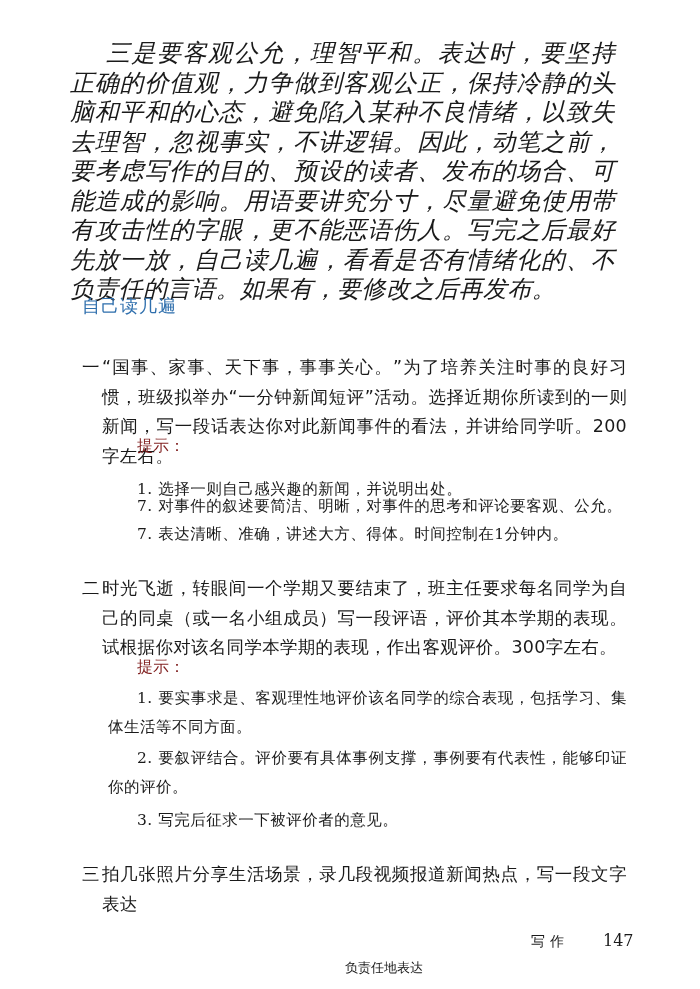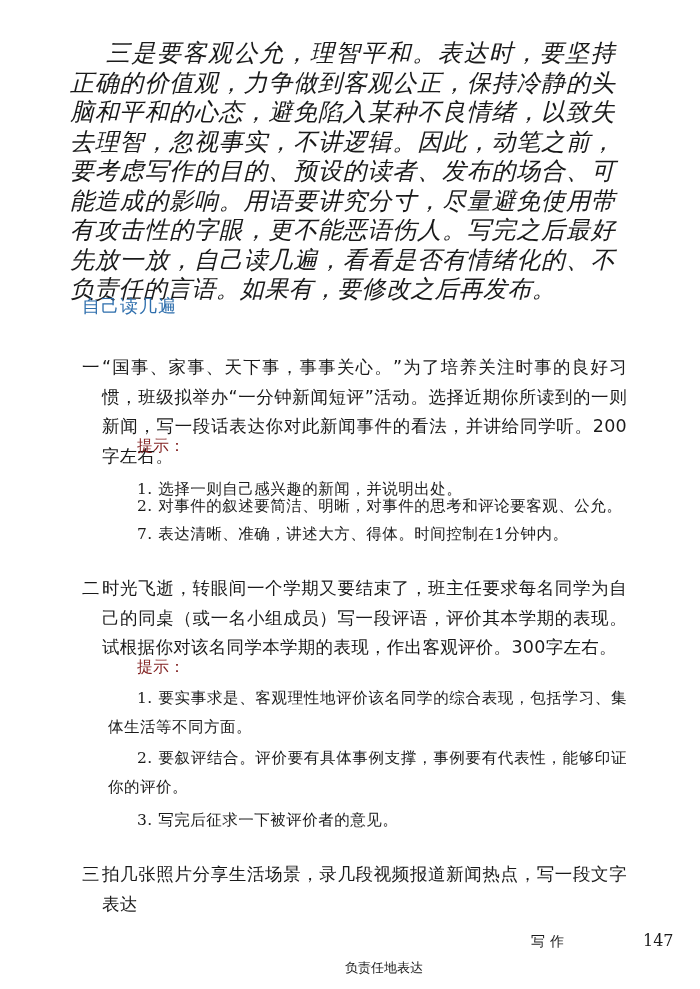--- a/index.html
+++ b/index.html
@@ -11,36 +11,36 @@
     .para1 { top: 39px; text-indent: 36px; }
     .section-title { position: absolute; left: 82px; top: 294px; font-size: 18px; color: #2f6fad; letter-spacing: 1px; font-family: "DejaVu Serif", serif; }
     .q { position: absolute; left: 82px; width: 545px; font-size: 17.5px; line-height: 29.5px; letter-spacing: 0.3px; }
     .q .num { position: absolute; left: 0; top: 0; }
     .q .body { margin-left: 20px; text-align: justify; }
     .tip-label { position: absolute; left: 137px; font-size: 16px; color: #7f1d1d; }
     .tip { position: absolute; left: 137px; font-size: 15.5px; line-height: 26px; font-family: "DejaVu Serif", serif; letter-spacing: 0.5px; }
     .tip-wrap { position: absolute; left: 108px; width: 519px; font-size: 15.5px; line-height: 29px; font-family: "DejaVu Serif", serif; letter-spacing: 0.5px; text-indent: 29px; text-align: justify; }
     .footer-title { position: absolute; left: 345px; top: 935px; font-size: 13px; font-family: "DejaVu Serif", serif; margin-top: 24px; }
     .footer-section { position: absolute; left: 531px; top: 933px; font-size: 14px; font-family: "DejaVu Serif", serif; letter-spacing: 5px; }
-    .footer-page { position: absolute; left: 603px; top: 931px; font-size: 16px; font-family: "DejaVu Serif", serif; margin-left: 40px; }
+    .footer-page { position: absolute; left: 603px; top: 931px; font-size: 16px; font-family: "DejaVu Serif", serif; }
   </style>
 </head>
 <body>
 
 <div class="p para1">三是要客观公允，理智平和。表达时，要坚持正确的价值观，力争做到客观公正，保持冷静的头脑和平和的心态，避免陷入某种不良情绪，以致失去理智，忽视事实，不讲逻辑。因此，动笔之前，要考虑写作的目的、预设的读者、发布的场合、可能造成的影响。用语要讲究分寸，尽量避免使用带有攻击性的字眼，更不能恶语伤人。写完之后最好先放一放，自己读几遍，看看是否有情绪化的、不负责任的言语。如果有，要修改之后再发布。</div>
 
 <div class="section-title">自己读几遍</div>
 
 <div class="q" style="top:353px;">
   <span class="num">一</span>
   <div class="body">“国事、家事、天下事，事事关心。”为了培养关注时事的良好习惯，班级拟举办“一分钟新闻短评”活动。选择近期你所读到的一则新闻，写一段话表达你对此新闻事件的看法，并讲给同学听。200字左右。</div>
 </div>
 <div class="tip-label" style="top:436px;">提示：</div>
 <div class="tip" style="top:476px;">1. 选择一则自己感兴趣的新闻，并说明出处。</div>
-<div class="tip" style="top:493px;">2. 对事件的叙述要简洁、明晰，对事件的思考和评论要客观、公允。</div>
+<div class="tip" style="top:493px;">7. 对事件的叙述要简洁、明晰，对事件的思考和评论要客观、公允。</div>
 <div class="tip" style="top:521px;">7. 表达清晰、准确，讲述大方、得体。时间控制在1分钟内。</div>
 
 <div class="q" style="top:574px;">
   <span class="num">二</span>
   <div class="body">时光飞逝，转眼间一个学期又要结束了，班主任要求每名同学为自己的同桌（或一名小组成员）写一段评语，评价其本学期的表现。试根据你对该名同学本学期的表现，作出客观评价。300字左右。</div>
 </div>
 <div class="tip-label" style="top:657px;">提示：</div>
 <div class="tip-wrap" style="top:684px;">1. 要实事求是、客观理性地评价该名同学的综合表现，包括学习、集体生活等不同方面。</div>
 <div class="tip-wrap" style="top:744px;">2. 要叙评结合。评价要有具体事例支撑，事例要有代表性，能够印证你的评价。</div>
 <div class="tip" style="top:807px;">3. 写完后征求一下被评价者的意见。</div>

